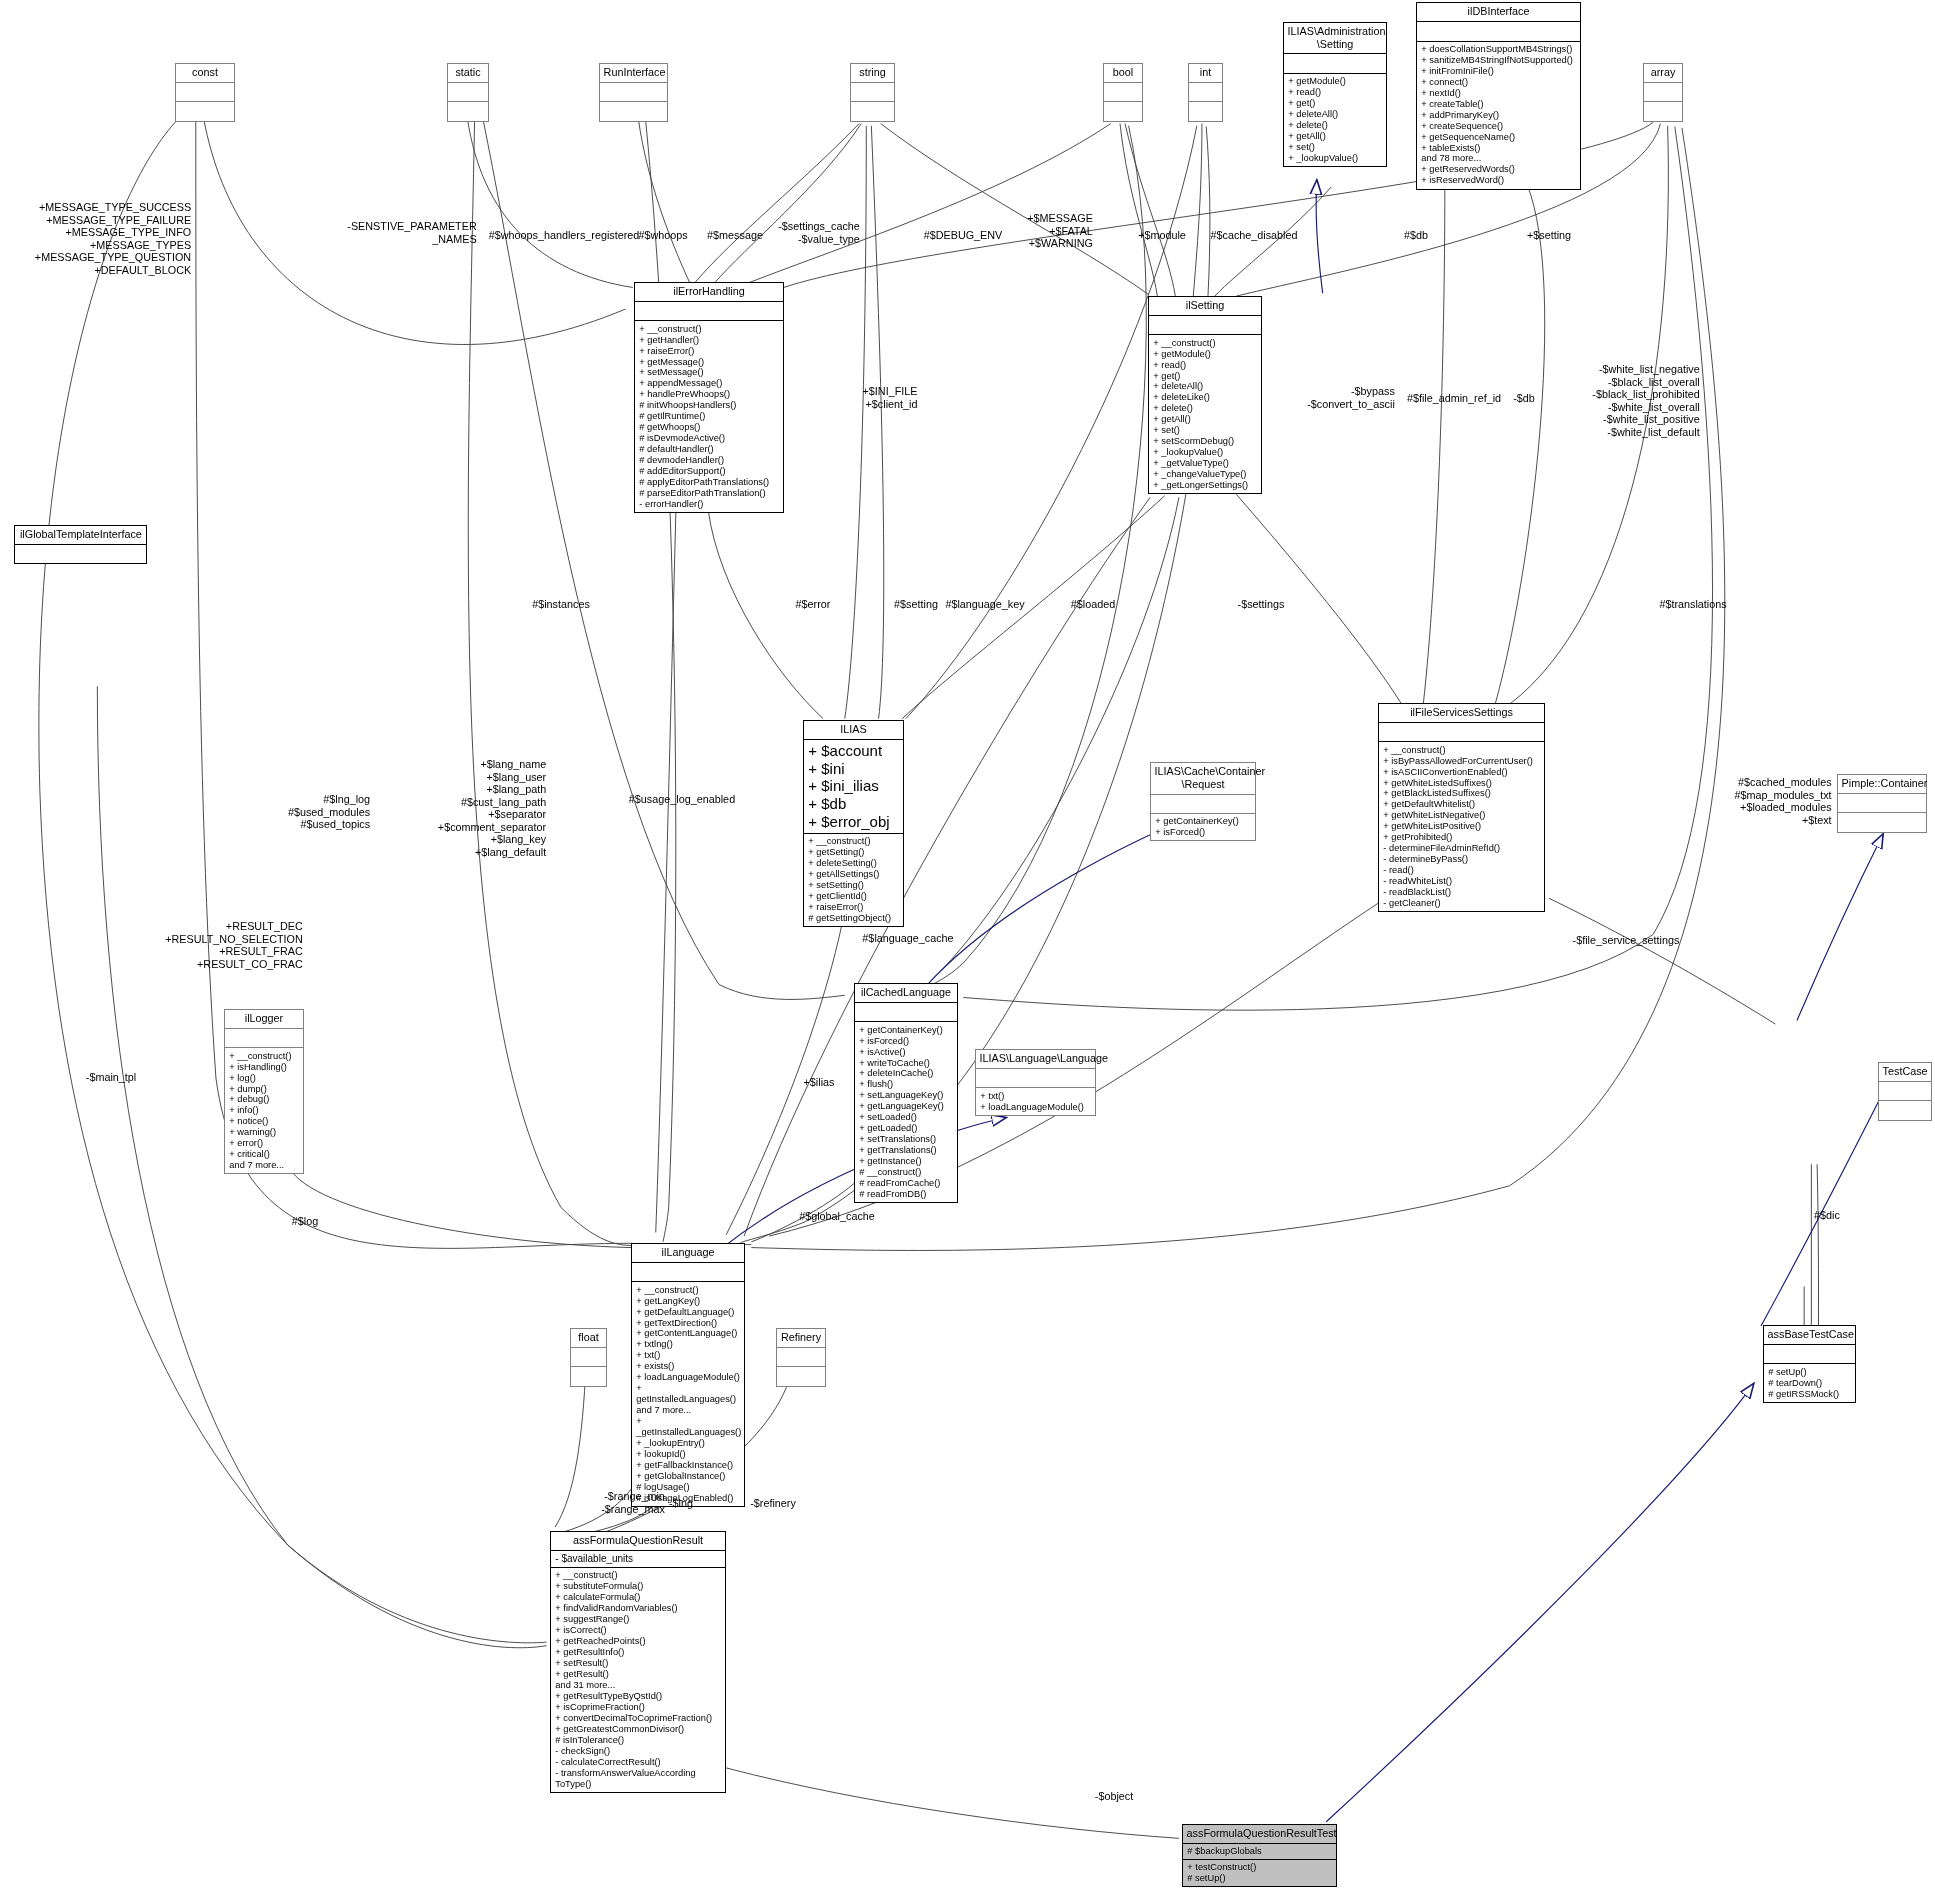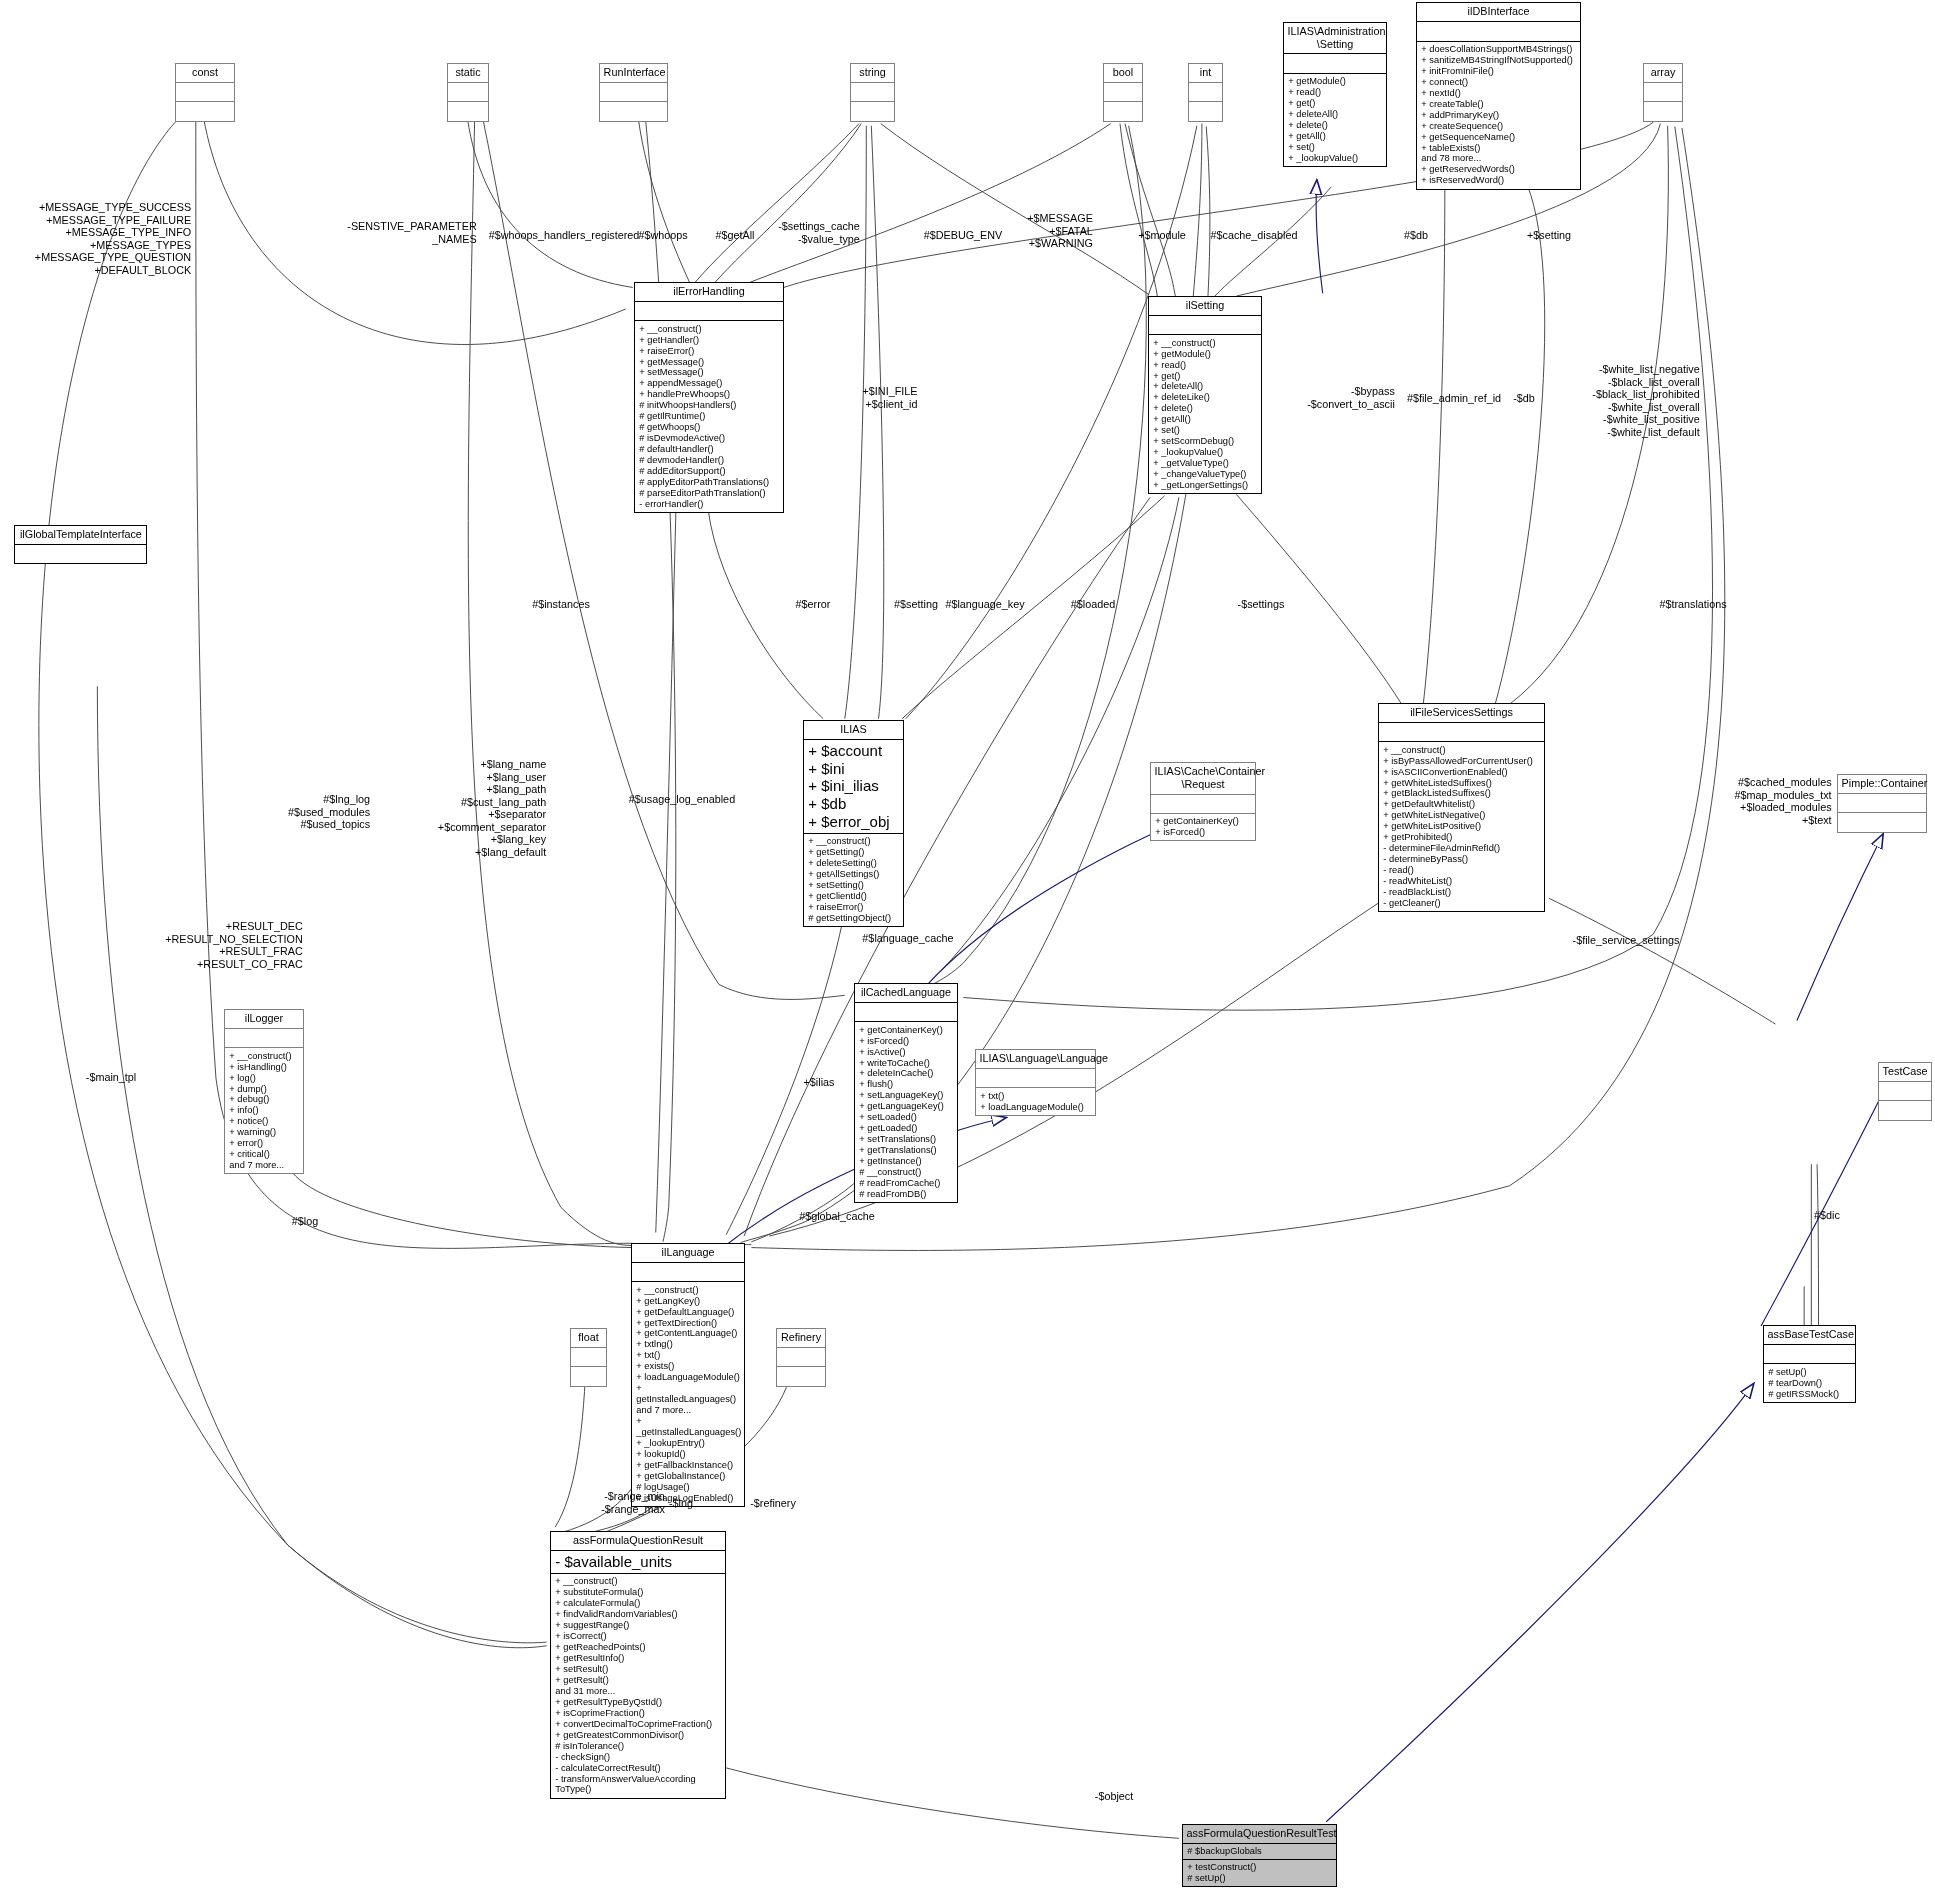--- a/index.html
+++ b/index.html
@@ -440,21 +440,21 @@
   <div class="uml-box" style="left:1763px; top:1325px; width:93px;">
     <div class="uml-title">assBaseTestCase</div>
     <div class="sep uml-sec empty"></div>
     <div class="sep uml-sec" style="font-size:9.3px;"># setUp()
 # tearDown()
 # getIRSSMock()</div>
   </div>
 
   <div class="uml-box" style="left:550px; top:1531px; width:176px;">
     <div class="uml-title">assFormulaQuestionResult</div>
-    <div class="sep uml-sec" style="font-size:15px;">- $available_units</div>
+    <div class="sep uml-sec" style="font-size:10px;">- $available_units</div>
     <div class="sep uml-sec" style="font-size:9.3px;">+ __construct()
 + substituteFormula()
 + calculateFormula()
 + findValidRandomVariables()
 + suggestRange()
 + isCorrect()
 + getReachedPoints()
 + getResultInfo()
 + setResult()
 + getResult()
@@ -480,21 +480,21 @@
   <div class="edge-label" style="left:113px; top:201px;">+MESSAGE_TYPE_SUCCESS
 +MESSAGE_TYPE_FAILURE
 +MESSAGE_TYPE_INFO
 +MESSAGE_TYPES
 +MESSAGE_TYPE_QUESTION
 +DEFAULT_BLOCK</div>
   <div class="edge-label" style="left:412px; top:220px;">-SENSTIVE_PARAMETER
 _NAMES</div>
   <div class="edge-label" style="left:564px; top:229px;">#$whoops_handlers_registered</div>
   <div class="edge-label" style="left:663px; top:229px;">#$whoops</div>
-  <div class="edge-label" style="left:735px; top:229px;">#$getAll</div>
+  <div class="edge-label" style="left:735px; top:229px;">#$message</div>
   <div class="edge-label" style="left:819px; top:220px;">-$settings_cache
 -$value_type</div>
   <div class="edge-label" style="left:963px; top:229px;">#$DEBUG_ENV</div>
   <div class="edge-label" style="left:1060px; top:212px;">+$MESSAGE
 +$FATAL
 +$WARNING</div>
   <div class="edge-label" style="left:1162px; top:229px;">+$module</div>
   <div class="edge-label" style="left:1254px; top:229px;">#$cache_disabled</div>
   <div class="edge-label" style="left:1416px; top:229px;">#$db</div>
   <div class="edge-label" style="left:1549px; top:229px;">+$setting</div>

